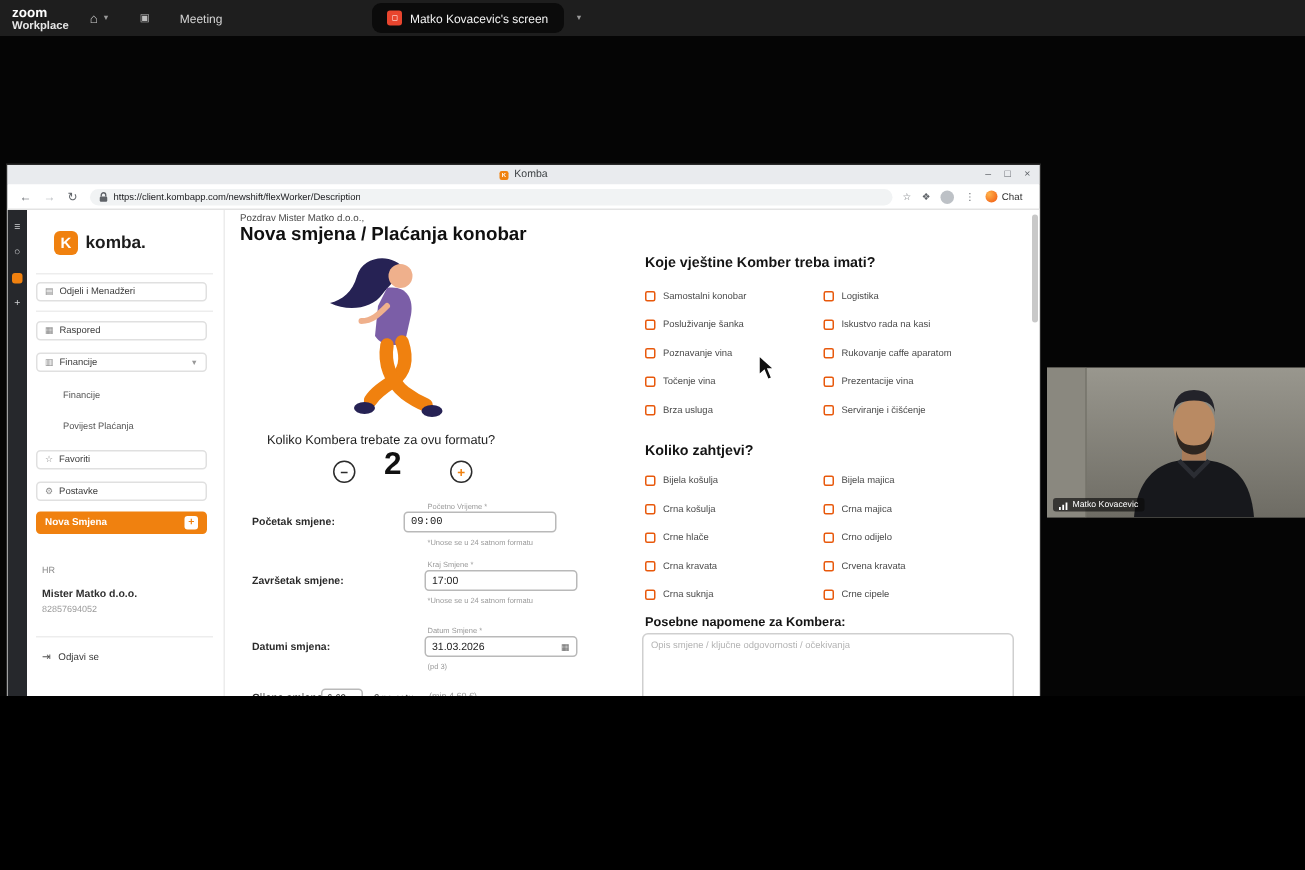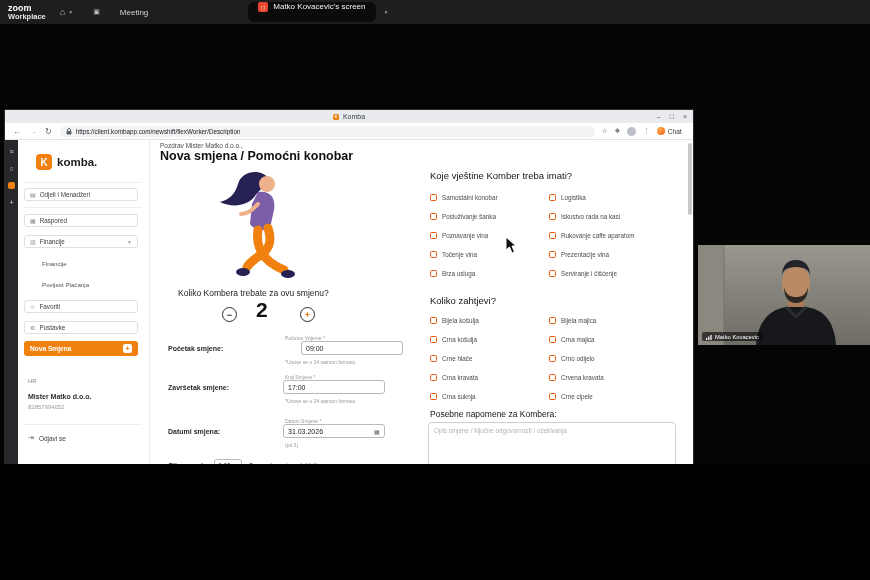--- a/index.html
+++ b/index.html
@@ -10,21 +10,21 @@
 
   
   #topbar { position:absolute; left:0; top:0; width:870px; height:24px; background:#1e1e1e; display:flex; align-items:center; }
   .zlogo { margin-left:8px; }
   .z1 { font-size:9px; font-weight:bold; color:#fff; line-height:10px; }
   .z2 { font-size:7.5px; color:#e6e6e6; line-height:8px;font-weight:bold; }
   .homebtn { margin-left:14px; display:flex; align-items:center; gap:3px; color:#cfcfcf; font-size:9px; }
   .chev { font-size:5px; color:#9a9a9a; }
   .mtab { margin-left:20px; display:flex; gap:20px; color:#d5d5d5; font-size:8px; }
   .mico { font-size:7px; color:#bdbdbd; }
-  .stab { margin-left:100px; height:20px; padding:0 10px; background:#0b0b0b; border-radius:6px; display:flex; gap:5px; color:#f2f2f2; font-size:8px; }
+  .stab { margin-left:100px; height:20px; padding:0 10px; background:#0b0b0b; border-radius:6px; display:flex; align-items:center; gap:5px; color:#f2f2f2; font-size:8px; }
   .sico { width:10px; height:10px; background:#e8452e; border-radius:2px; display:grid; place-items:center; font-size:5px; color:#fff; }
   .stabchev { margin-left:8px; }
 
   
   #browser { position:absolute; left:5px; top:110px; width:688px; height:368px; background:#fff; box-shadow:0 0 0 1px #2a2a2a; }
   .titlebar { position:absolute; left:0; top:0; width:688px; height:13px; background:#e9ebee; display:flex; align-items:center; justify-content:center; gap:4px; }
   .favicon { width:6px; height:6px; background:#f0810f; border-radius:1.5px; display:grid; place-items:center; font-size:4px; color:#fff; font-weight:bold; }
   .wtitle { font-size:7px; color:#3c4043; }
   .wctrls { position:absolute; right:6px; top:0; height:13px; display:flex; align-items:center; gap:9px; font-size:7px; color:#5f6368; }
   .urlbar { position:absolute; left:0; top:13px; width:688px; height:17px; background:#fff; border-bottom:1px solid #e3e3e3; display:flex; align-items:center; }
@@ -73,21 +73,21 @@
   .step.plus { color:#f0810f; }
   .stepnum { position:absolute; font-size:21px; font-weight:bold; color:#111; }
   .flabel { position:absolute; font-size:7px; font-weight:bold; color:#2b2b2b; }
   .ffloat { position:absolute; font-size:5px; color:#9a9a9a; }
   .finput { position:absolute; width:102px; height:14px; border:1px solid #b9b9b9; border-radius:3px; font-size:7px; color:#222; padding:0 4px; background:#fff; font-family:inherit; }
   .fnote { position:absolute; font-size:5px; color:#9a9a9a; }
   .calico { position:absolute; font-size:6px; color:#666; }
   .priceinput { position:absolute; width:28px; height:12px; border:1px solid #b9b9b9; border-radius:3px; font-size:6.5px; color:#222; padding:0 3px; font-family:inherit; }
   .psuffix { position:absolute; font-size:6.5px; color:#2b2b2b; }
   .pnote { position:absolute; font-size:6px; color:#9a9a9a; }
-  .rtitle { position:absolute; font-weight:normal; color:#141414; }
+  .rtitle { position:absolute; font-weight:bold; color:#141414; }
   .cbcol { position:absolute; display:flex; flex-direction:column; }
   .cbrow { display:flex; align-items:center; gap:5px; height:19px; }
   .cb { width:7px; height:7px; border:1.2px solid #e8590c; border-radius:1.5px; background:#fff; cursor:pointer; flex:0 0 auto; }
   .cbl { font-size:6.3px; color:#4a4a4a; white-space:nowrap; }
   .ta { position:absolute; left:278px; top:282px; width:248px; height:46px; border:1px solid #cfcfcf; border-radius:4px; resize:none; font-size:6.3px; padding:4px 5px; color:#333; font-family:inherit; }
   .ta::placeholder { color:#b3b3b3; }
 
   
   #webcam { position:absolute; left:698px; top:245px; width:172px; height:100px; background:#85837b; overflow:hidden; }
   .nametag { position:absolute; left:4px; bottom:4px; background:rgba(10,10,10,0.65); border-radius:2px; padding:1.5px 4px; display:flex; align-items:center; gap:3px; }
@@ -221,40 +221,40 @@
         <div class="sdiv" style="top:284px"></div>
 
         <div class="logout">
           <span class="ic">⇥</span>
           <span>Odjavi se</span>
         </div>
       </aside>
 
       <main class="main">
         <div class="greet">Pozdrav Mister Matko d.o.o.,</div>
-        <div class="ptitle">Nova smjena / Pomoćni konobar</div>
+        <div class="ptitle">Nova smjena / Plaćanja konobar</div>
 
         <svg class="illus" width="110" height="120" viewBox="0 0 110 120">
           <path d="M60,14 C52,2 32,4 28,18 C25,29 18,34 10,36 C22,42 38,40 45,30 C48,26 52,22 60,14 Z" fill="#262254"></path>
           <circle cx="57" cy="18" r="8" fill="#efb08c"></circle>
           <path d="M48,26 C60,24 66,32 64,44 L60,62 C52,66 44,64 40,58 L42,38 Z" fill="#7b5ea7"></path>
           <path d="M48,38 C42,44 38,48 31,48" stroke="#efb08c" stroke-width="4" fill="none" stroke-linecap="round"></path>
           <path d="M58,62 C62,74 60,82 52,88 C46,92 40,96 37,101" stroke="#f0810f" stroke-width="9" fill="none" stroke-linecap="round"></path>
           <path d="M48,64 C46,76 50,88 60,96 C64,99 69,102 74,104" stroke="#f0810f" stroke-width="9" fill="none" stroke-linecap="round"></path>
           <ellipse cx="33" cy="106" rx="7" ry="4" fill="#262254"></ellipse>
           <ellipse cx="78" cy="108" rx="7" ry="4" fill="#262254"></ellipse>
         </svg>
 
-        <div class="q">Koliko Kombera trebate za ovu smjenu?</div>
+        <div class="q">Koliko Kombera trebate za ovu formatu?</div>
         <div class="step" style="left:72px; top:167px">−</div>
         <div class="stepnum" style="left:106px; top:158px">2</div>
         <div class="step plus" style="left:150px; top:167px">+</div>
 
         <div class="ffloat" style="left:135px; top:195px">Početno Vrijeme *</div>
-        <input class="finput" style="left: 151px; top: 201px;" readonly="" value="09:00">
+        <input class="finput" style="left: 119px; top: 201px; font-family: Liberation Mono, monospace;" readonly="" value="09:00">
         <div class="flabel" style="left:18px; top:205px">Početak smjene:</div>
         <div class="fnote" style="left:135px; top:219px">*Unose se u 24 satnom formatu</div>
 
         <div class="ffloat" style="left:135px; top:234px">Kraj Smjene *</div>
         <input class="finput" style="left: 133px; top: 240px;" readonly="" value="17:00">
         <div class="flabel" style="left:18px; top:244px">Završetak smjene:</div>
         <div class="fnote" style="left:135px; top:258px">*Unose se u 24 satnom formatu</div>
 
         <div class="ffloat" style="left:135px; top:278px">Datum Smjene *</div>
         <input class="finput" style="left: 133px; top: 284px;" readonly="" value="31.03.2026">

